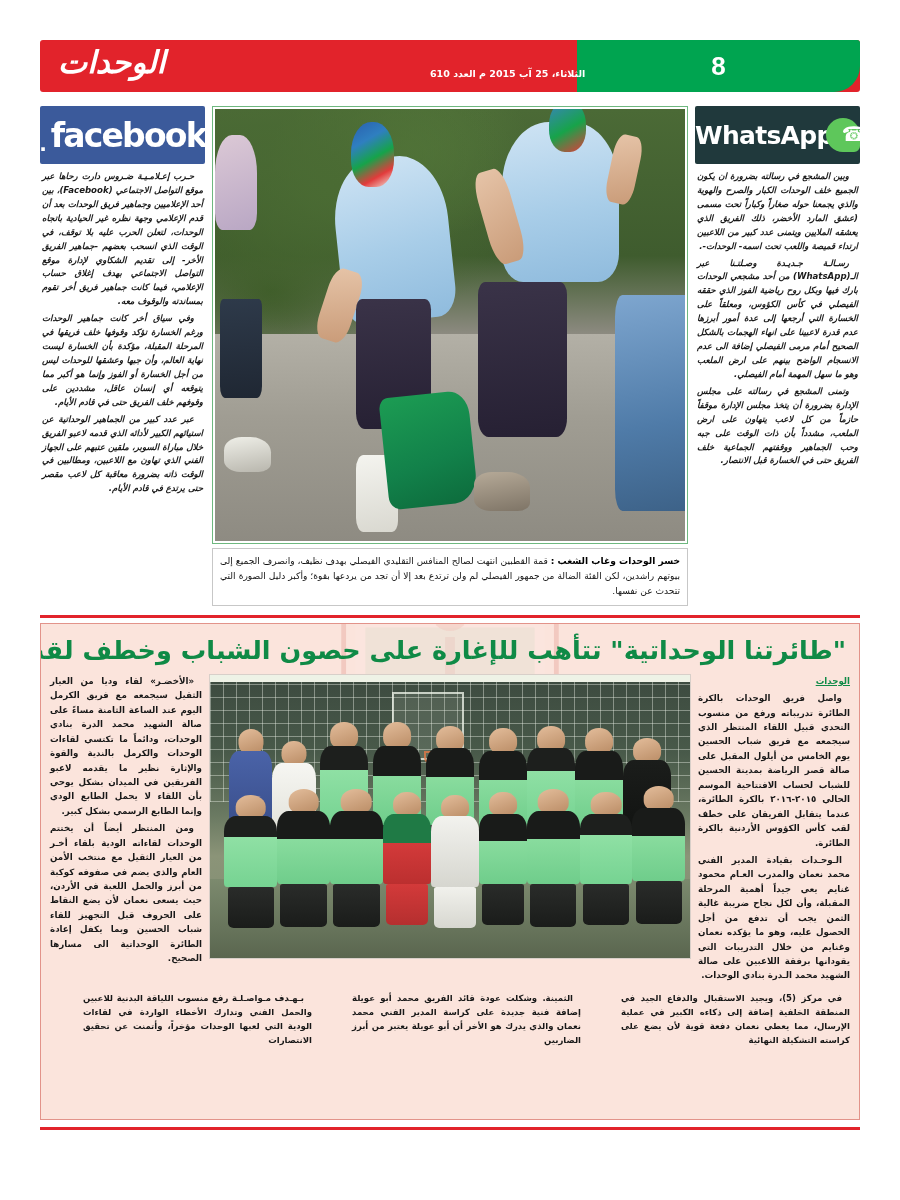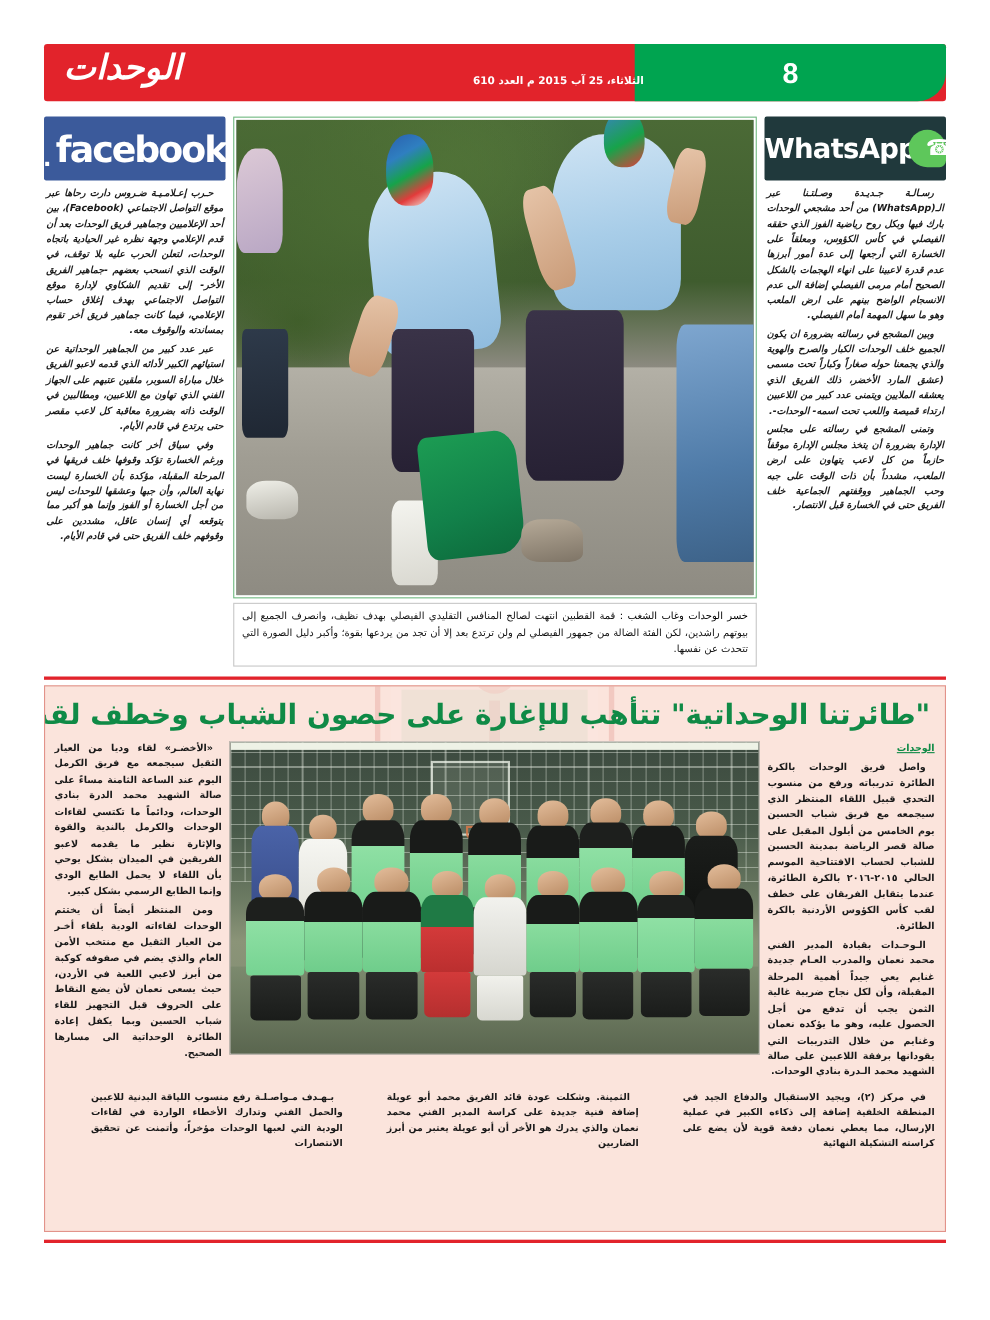--- a/index.html
+++ b/index.html
@@ -271,21 +271,21 @@
     margin-top: 4px;
     border: 1.4px solid #c7c7c7;
     padding: 5px 7px 6px 7px;
     font-size: 9.1px;
     line-height: 1.66;
     text-align: justify;
     direction: rtl;
     color: #111;
     background: rgba(255,255,255,0.55);
   }
-  .caption-lead { font-weight: normal; color: #000; }
+  .caption-lead { font-weight: bold; color: #000; }
 
   
   .thick-div {
     margin-top: 9px;
     height: 3px;
     background: #e2232b;
   }
 
   
   .lower {
@@ -495,22 +495,22 @@
 
     <div class="side-col">
       <div class="brand-banner brand-wa">
         <span class="wa-icon">
           <span class="wa-bubble"></span>
           <span class="wa-phone">☎</span>
         </span>
         <span class="wa-word">WhatsApp</span>
       </div>
       <div class="side-body">
+        <p>وبين المشجع في رسالته بضرورة ان يكون الجميع خلف الوحدات الكبار والصرح والهوية والذي يجمعنا حوله صغاراً وكباراً تحت مسمى (عشق المارد الأخضر، ذلك الفريق الذي يعشقه الملايين ويتمنى عدد كبير من اللاعبين ارتداء قميصة واللعب تحت اسمه- الوحدات-.</p>
         <p>رسـالـة جـديـدة وصـلتـنا عبر الـ(WhatsApp) من أحد مشجعي الوحدات بارك فيها وبكل روح رياضية الفوز الذي حققه الفيصلي في كأس الكؤوس، ومعلقاً على الخسارة التي أرجعها إلى عدة أمور أبرزها عدم قدرة لاعبينا على انهاء الهجمات بالشكل الصحيح أمام مرمى الفيصلي إضافة الى عدم الانسجام الواضح بينهم على ارض الملعب وهو ما سهل المهمة أمام الفيصلي.</p>
-        <p>وبين المشجع في رسالته بضرورة ان يكون الجميع خلف الوحدات الكبار والصرح والهوية والذي يجمعنا حوله صغاراً وكباراً تحت مسمى (عشق المارد الأخضر، ذلك الفريق الذي يعشقه الملايين ويتمنى عدد كبير من اللاعبين ارتداء قميصة واللعب تحت اسمه- الوحدات-.</p>
         <p>وتمنى المشجع في رسالته على مجلس الإدارة بضرورة أن يتخذ مجلس الإدارة موقفاً حازماً من كل لاعب يتهاون على ارض الملعب، مشدداً بأن ذات الوقت على جبه وحب الجماهير ووقفتهم الجماعية خلف الفريق حتى في الخسارة قبل الانتصار.</p>
       </div>
     </div>
 
     <div class="center-col">
       <div class="photo-frame">
         <div class="photo-top">
           <div class="ph-bg"></div>
           <div class="ph-ground"></div>
           <div class="ph-shirt s3"></div>
@@ -537,22 +537,22 @@
       </div>
     </div>
 
     <div class="side-col">
       <div class="brand-banner brand-fb">
         <span class="fb-word">facebook</span>
         <span class="fb-dot">.</span>
       </div>
       <div class="side-body">
         <p>حـرب إعـلامـيـة ضـروس دارت رحاها عبر موقع التواصل الاجتماعي (Facebook)، بين أحد الإعلاميين وجماهير فريق الوحدات بعد أن قدم الإعلامي وجهة نظره غير الحيادية باتجاه الوحدات، لتعلن الحرب عليه بلا توقف، في الوقت الذي انسحب بعضهم -جماهير الفريق الأخر- إلى تقديم الشكاوي لإدارة موقع التواصل الاجتماعي بهدف إغلاق حساب الإعلامي، فيما كانت جماهير فريق أخر تقوم بمساندته والوقوف معه.</p>
+        <p>وفي سياق أخر كانت جماهير الوحدات ورغم الخسارة تؤكد وقوفها خلف فريقها في المرحلة المقبلة، مؤكدة بأن الخسارة ليست نهاية العالم، وأن جبها وعشقها للوحدات ليس من أجل الخسارة أو الفوز وإنما هو أكبر مما يتوقعه أي إنسان عاقل، مشددين على وقوفهم خلف الفريق حتى في قادم الأيام.</p>
         <p>عبر عدد كبير من الجماهير الوحداتية عن استيائهم الكبير لأدائه الذي قدمه لاعبو الفريق خلال مباراة السوبر، ملقين عتبهم على الجهاز الفني الذي تهاون مع اللاعبين، ومطالبين في الوقت ذاته بضرورة معاقبة كل لاعب مقصر حتى يرتدع في قادم الأيام.</p>
-        <p>وفي سياق أخر كانت جماهير الوحدات ورغم الخسارة تؤكد وقوفها خلف فريقها في المرحلة المقبلة، مؤكدة بأن الخسارة ليست نهاية العالم، وأن جبها وعشقها للوحدات ليس من أجل الخسارة أو الفوز وإنما هو أكبر مما يتوقعه أي إنسان عاقل، مشددين على وقوفهم خلف الفريق حتى في قادم الأيام.</p>
       </div>
     </div>
   </div>
 
   <div class="thick-div"></div>
 
   <div class="lower">
 
     <svg class="watermark" viewBox="0 0 200 240">
       <path d="M12 8 H188 V140 Q188 205 100 234 Q12 205 12 140 Z" fill="none" stroke="#c94a3c" stroke-width="4"></path>
@@ -570,21 +570,21 @@
 
     <div class="lower-inner">
 
       <div class="headline">"طائرتنا الوحداتية" تتأهب للإغارة على حصون الشباب وخطف لقب السوبر</div>
 
       <div class="lower-cols">
 
         <div class="lc-side">
           <div class="byline">الوحدات</div>
           <p>واصل فريق الوحدات بالكرة الطائرة تدريباته ورفع من منسوب التحدي قبيل اللقاء المنتظر الذي سيجمعه مع فريق شباب الحسين يوم الخامس من أيلول المقبل على صالة قصر الرياضة بمدينة الحسين للشباب لحساب الافتتاحية الموسم الحالي ٢٠١٥-٢٠١٦ بالكرة الطائرة، عندما يتقابل الفريقان على خطف لقب كأس الكؤوس الأردنية بالكرة الطائرة.</p>
-          <p>الـوحـدات بقيادة المدير الفني محمد نعمان والمدرب العـام جديدة غنايم يعي جيداً أهمية المرحلة المقبلة، وأن لكل نجاح ضريبة غالية الثمن يجب أن تدفع من أجل الحصول عليه، وهو ما يؤكده نعمان وغنايم من خلال التدريبات التي يقودانها برفقة اللاعبين على صالة الشهيد محمد الـدرة بنادي الوحدات.</p>
+          <p>الـوحـدات بقيادة المدير الفني محمد نعمان والمدرب العـام محمود غنايم يعي جيداً أهمية المرحلة المقبلة، وأن لكل نجاح ضريبة غالية الثمن يجب أن تدفع من أجل الحصول عليه، وهو ما يؤكده نعمان وغنايم من خلال التدريبات التي يقودانها برفقة اللاعبين على صالة الشهيد محمد الـدرة بنادي الوحدات.</p>
         </div>
 
         <div class="lc-center">
           <div class="photo-bottom">
             <div class="gym-bg"></div>
             <div class="gym-net"></div>
             <div class="gym-net-top"></div>
             <div class="gym-board"></div>
             <div class="gym-hoop"></div>
             <div class="gym-floor"></div>
@@ -678,27 +678,27 @@
             <div class="pl jdark" style="left:88%; top:47%; width:11%; height:26%;">
                 <span class="hd"></span>
                 <span class="tor"></span>
                 <span class="sh"></span>
               </div>
           </div>
         </div>
 
         <div class="lc-side">
           <p>«الأخضـر» لقاء وديا من العيار الثقيل سيجمعه مع فريق الكرمل اليوم عند الساعة الثامنة مساءً على صالة الشهيد محمد الدرة بنادي الوحدات، ودائماً ما تكتسي لقاءات الوحدات والكرمل بالندية والقوة والإثارة نظير ما يقدمه لاعبو الفريقين في الميدان بشكل يوحي بأن اللقاء لا يحمل الطابع الودي وإنما الطابع الرسمي بشكل كبير.</p>
-          <p>ومن المنتظر أيضاً أن يختتم الوحدات لقاءاته الودية بلقاء أخـر من العيار الثقيل مع منتخب الأمن العام والذي يضم في صفوفه كوكبة من أبرز لاعبي اللعبة في الأردن، حيث يسعى نعمان لأن يضع النقاط على الحروف قبل التجهيز للقاء شباب الحسين وبما يكفل إعادة الطائرة الوحداتية الى مسارها الصحيح.</p>
+          <p>ومن المنتظر أيضاً أن يختتم الوحدات لقاءاته الودية بلقاء أخـر من العيار الثقيل مع منتخب الأمن العام والذي يضم في صفوفه كوكبة من أبرز والحمل اللعبة في الأردن، حيث يسعى نعمان لأن يضع النقاط على الحروف قبل التجهيز للقاء شباب الحسين وبما يكفل إعادة الطائرة الوحداتية الى مسارها الصحيح.</p>
         </div>
       </div>
 
       <div class="bot-cols">
         <div class="bot-col">
-          <p>في مركز (٢)، ويجيد الاستقبال والدفاع الجيد في المنطقة الخلفية إضافة إلى ذكاءه الكبير في عملية الإرسال، مما يعطي نعمان دفعة قوية لأن يضع على كراسته التشكيلة النهائية</p>
+          <p>في مركز (5)، ويجيد الاستقبال والدفاع الجيد في المنطقة الخلفية إضافة إلى ذكاءه الكبير في عملية الإرسال، مما يعطي نعمان دفعة قوية لأن يضع على كراسته التشكيلة النهائية</p>
         </div>
         <div class="bot-col">
           <p>الثمينة.
 وشكلت عودة قائد الفريق محمد أبو عويلة إضافة فنية جديدة على كراسة المدير الفني محمد نعمان والذي يدرك هو الأخر أن أبو عويلة يعتبر من أبرز الضاربين</p>
         </div>
         <div class="bot-col">
           <p>بـهـدف مـواصـلـة رفع منسوب اللياقة البدنية للاعبين والحمل الفني وتدارك الأخطاء الواردة في لقاءات الودية التي لعبها الوحدات مؤخراً، وأتمنت عن تحقيق الانتصارات</p>
         </div>
       </div>
     </div>

